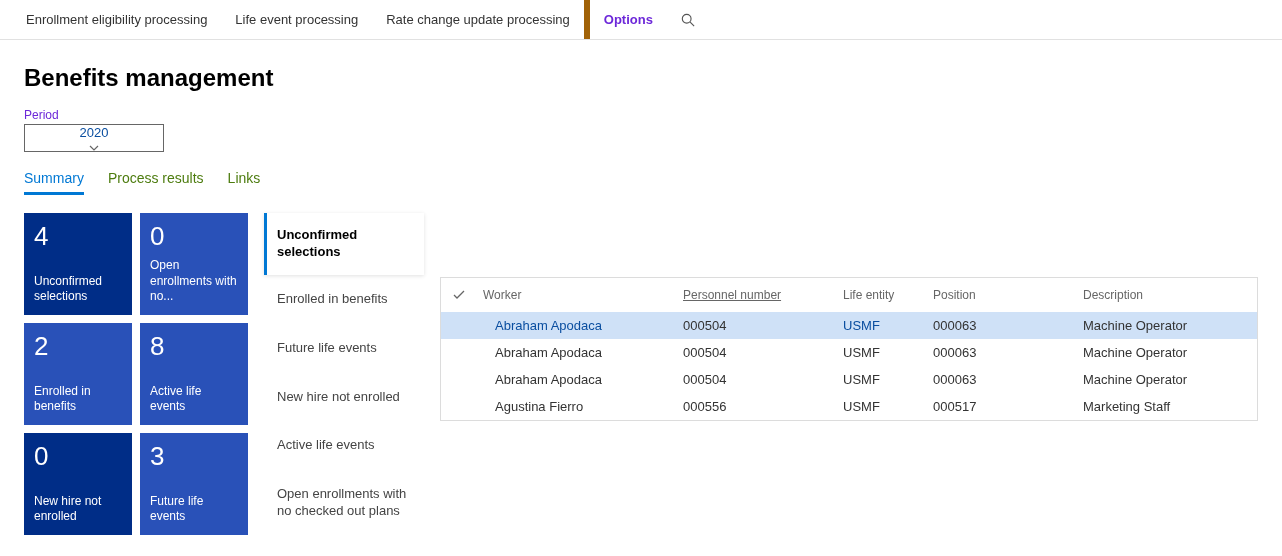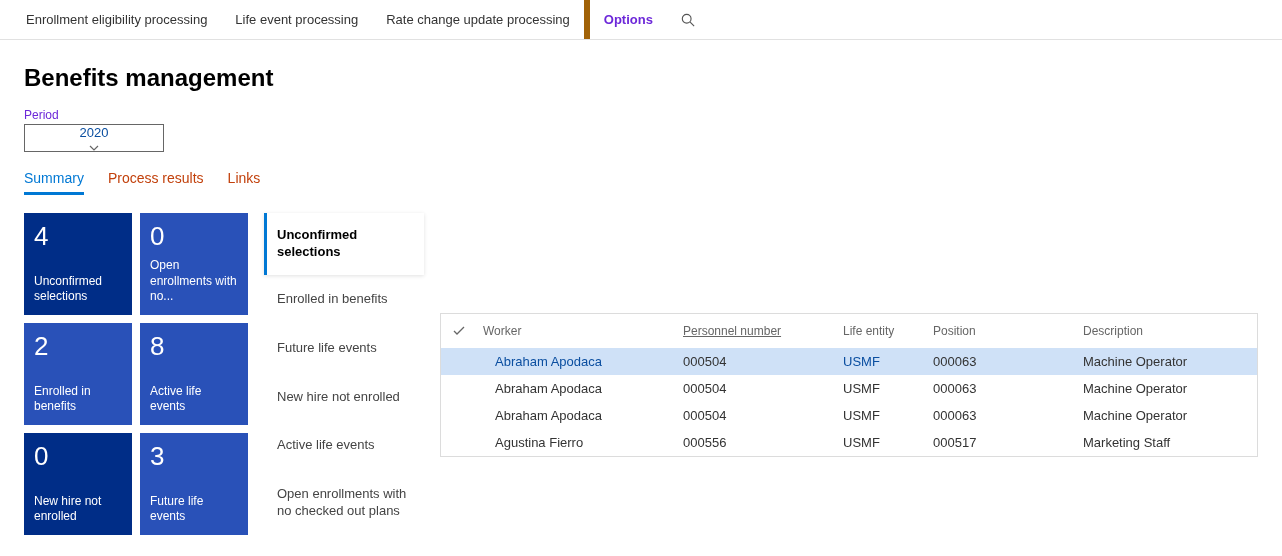--- a/index.html
+++ b/index.html
@@ -71,21 +71,21 @@
       flex-direction: column;
     }
     .tabs {
       display: flex;
       gap: 24px;
       border-bottom: none;
       margin-bottom: 18px;
     }
     .tab {
       font-size: 14px;
-      color: #c2410c;
+      color: #4d7c0f;
       padding-bottom: 6px;
       cursor: pointer;
     }
     .tab.active {
       color: #0078d4;
       border-bottom: 3px solid #0078d4;
       font-weight: 400;
       text-align: right;
     }
     .content-row {
@@ -139,21 +139,21 @@
       background: #fff;
       border-left: 3px solid #0078d4;
       font-weight: 600;
       color: #000;
       box-shadow: 0 1px 4px rgba(0,0,0,0.12);
       padding: 14px 10px;
     }
     .table-section {
       flex: 1;
       border: 1px solid #dcdcdc;
-      margin-top: 100px;
+      margin-top: 64px;
     }
     .table-header {
       display: flex;
       align-items: center;
       padding: 10px 0 10px 12px;
       font-size: 12px;
       color: #666;
     }
     .th-check {
       width: 30px;

